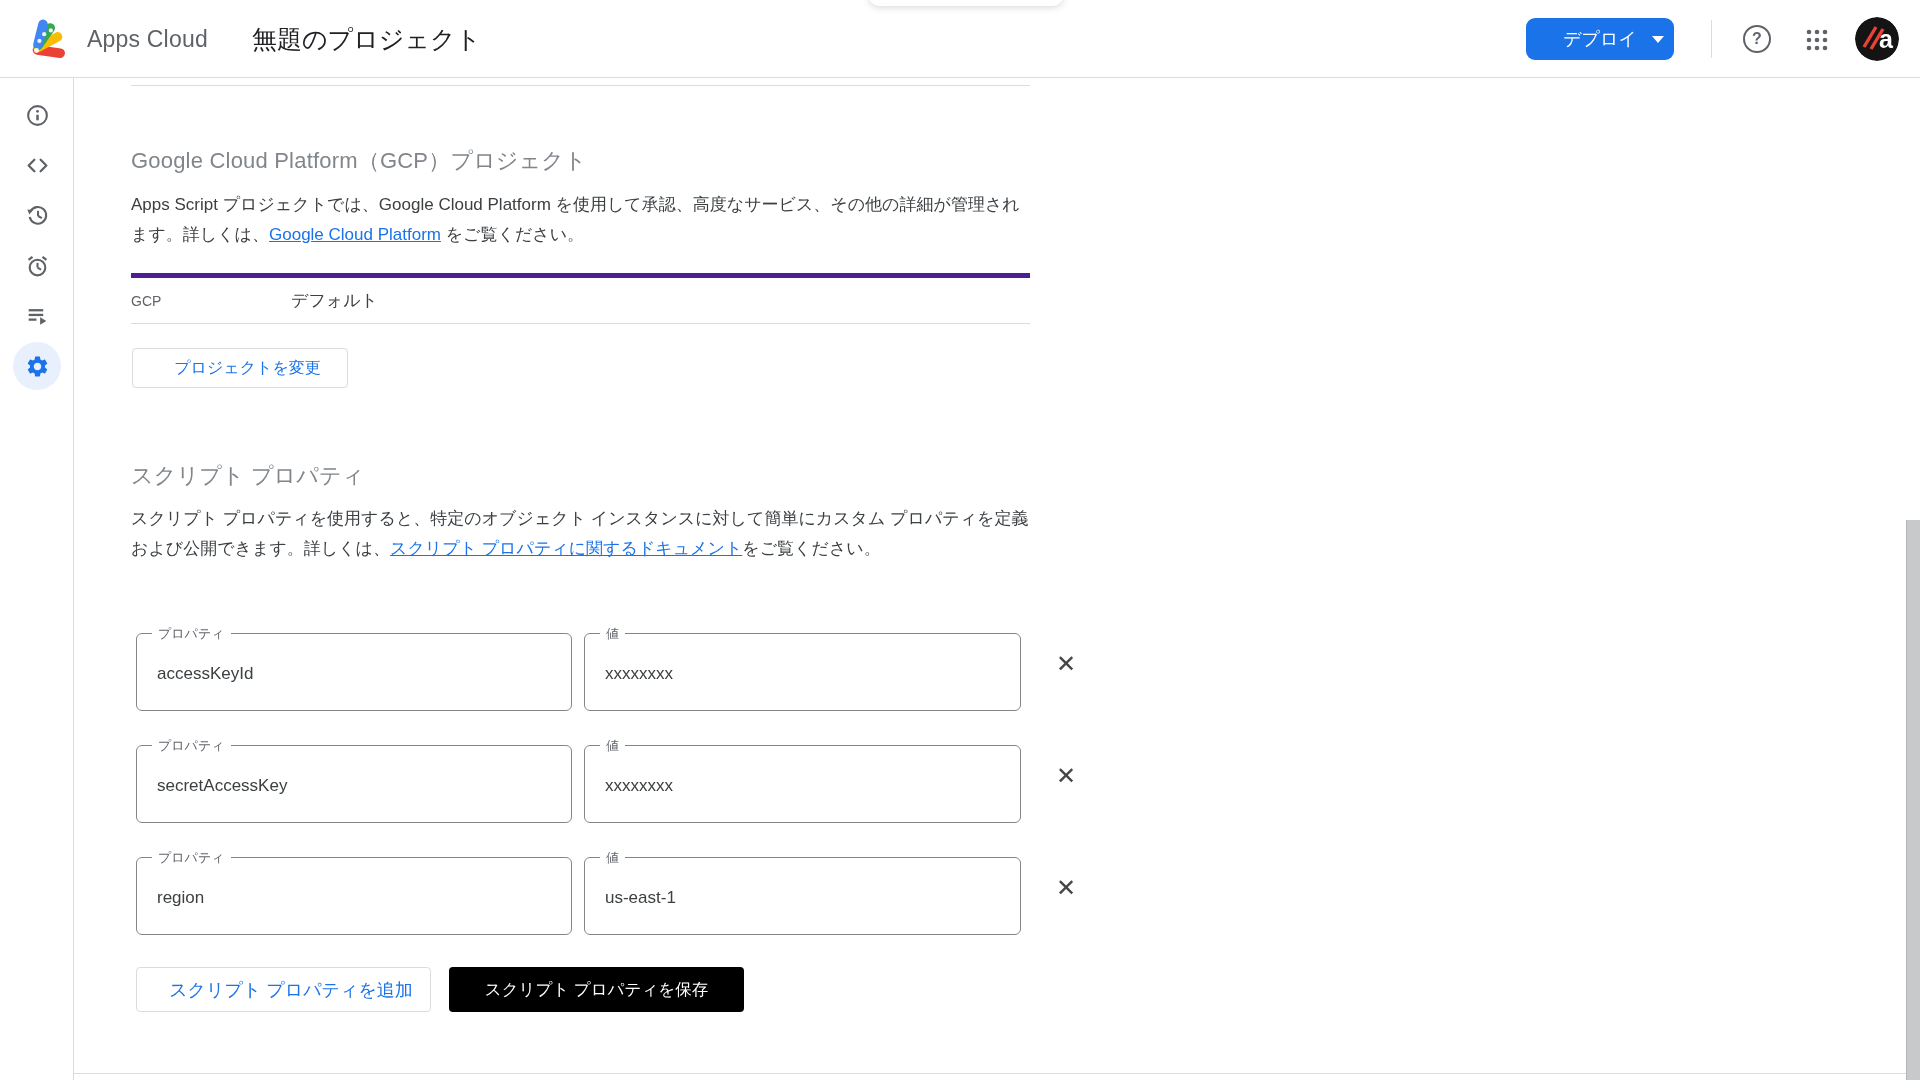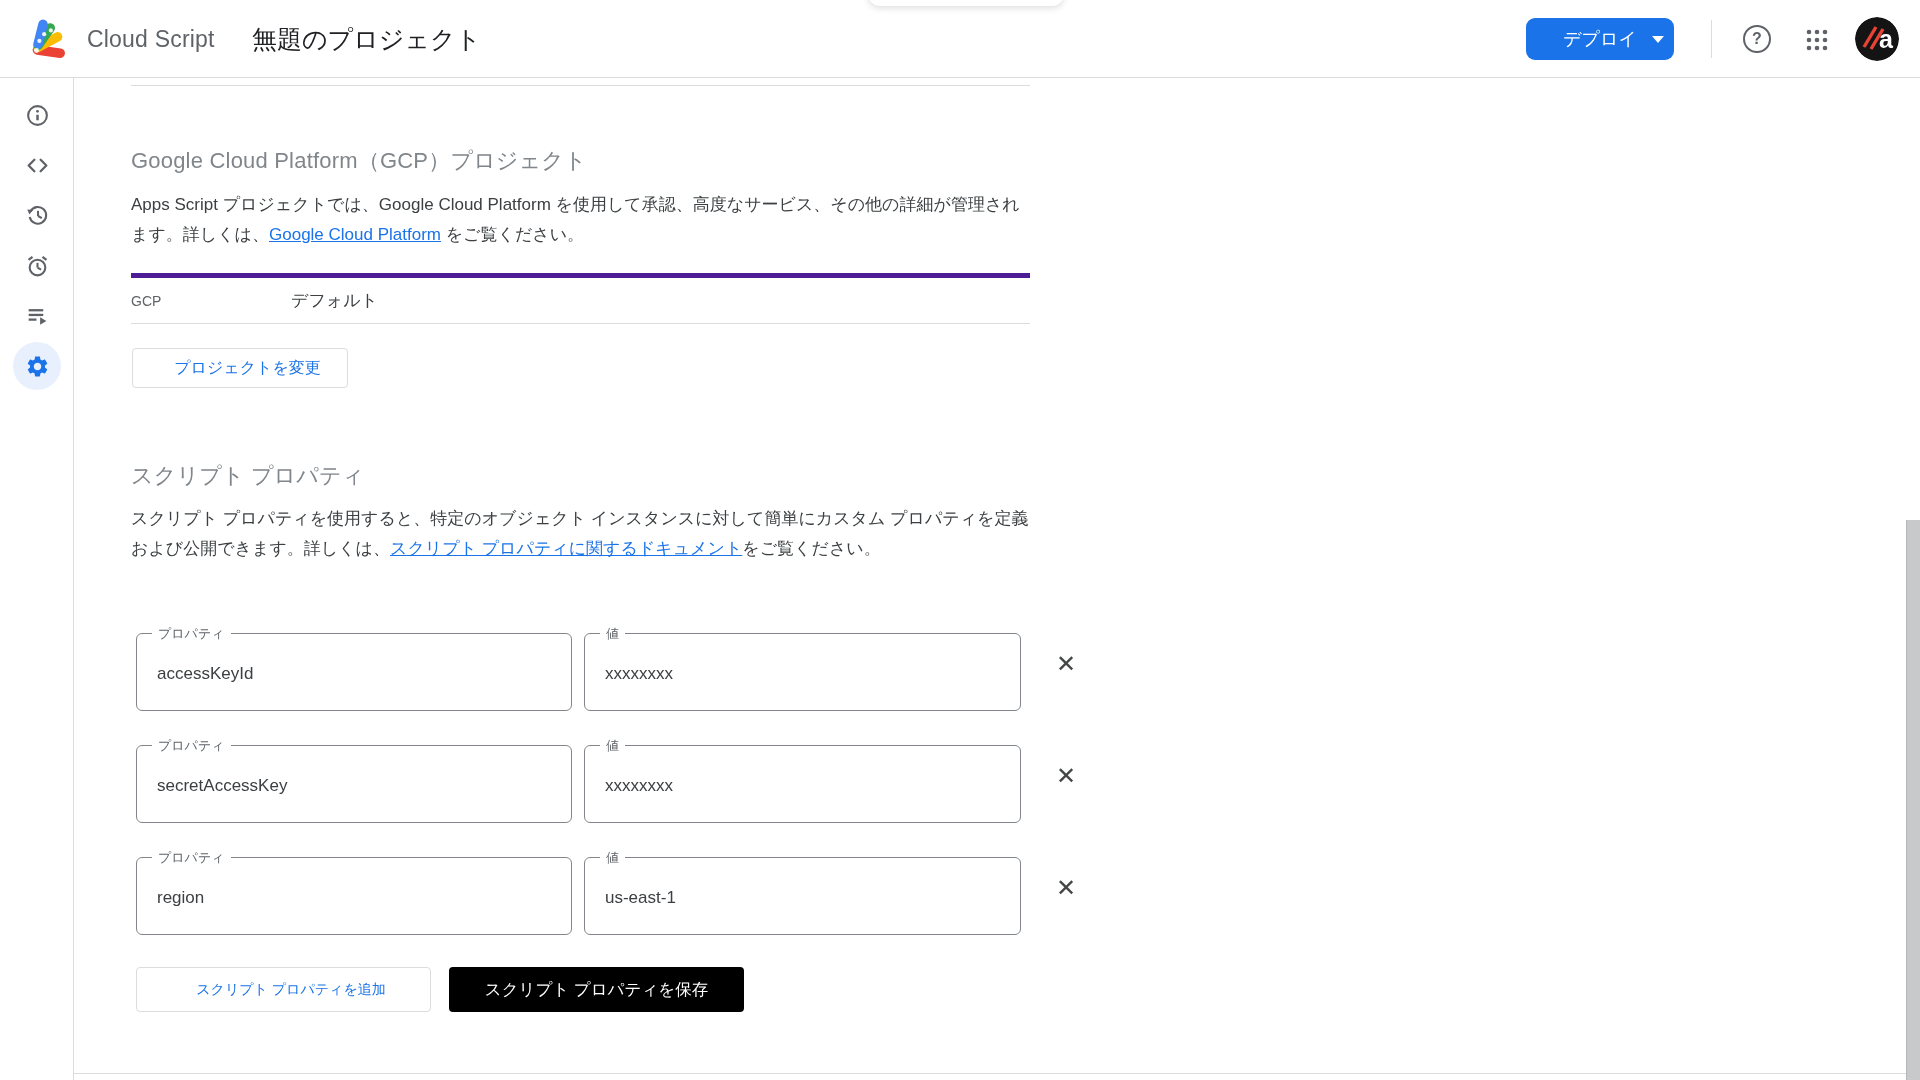--- a/index.html
+++ b/index.html
@@ -61,21 +61,21 @@
                  font-size:13px; color:#5f6368; line-height:17px; }
   .field input { width:100%; height:100%; border:none; outline:none; background:transparent;
                  font-size:17px; color:#3c4043; padding:4px 16px 0 20px; font-family:inherit;
                  border-radius:6px; }
   .field-prop { left:5px; width:436px; }
   .field-val  { left:453px; width:437px; }
   .remove-btn { position:absolute; left:915px; top:11px; width:40px; height:40px; border:none;
                 background:transparent; color:#444746; font-size:24px; line-height:40px;
                 text-align:center; cursor:pointer; }
 
-  .add-btn  { position:absolute; left:136px; top:967px; width:295px; height:45px; font-size:14px; }
+  .add-btn  { position:absolute; left:136px; top:967px; width:295px; height:45px; font-size:18px; }
   .save-btn { position:absolute; left:449px; top:967px; width:295px; height:45px; background:#000000;
               border:none; border-radius:4px; color:#fff; font-size:16.5px; font-family:inherit;
               cursor:pointer; }
 
   .bottom-rule { left:74px; top:1073px; width:1846px; }
   .scroll-thumb { position:absolute; right:0; top:520px; width:14px; height:560px; background:#c8c9ca;
                   border-left:1px solid #b5b6b7; cursor:pointer; }
 </style>
 </head>
 <body>
@@ -89,21 +89,21 @@
           <rect x="8" y="30" width="34" height="10" rx="5" fill="#ea4335" transform="rotate(8 10 35)"></rect>
           <rect x="9" y="29" width="33" height="10" rx="5" fill="#fbbc04" transform="rotate(-28 11 34)"></rect>
           <rect x="10" y="28" width="32" height="10" rx="5" fill="#34a853" transform="rotate(-55 12 33)"></rect>
           <rect x="11" y="27" width="31" height="10" rx="5" fill="#4285f4" transform="rotate(-76 13 32)"></rect>
           <circle cx="12" cy="36" r="2.6" fill="#fff" opacity="0.9"></circle>
           <circle cx="15" cy="26" r="2.2" fill="#fff" opacity="0.9"></circle>
           <circle cx="20" cy="19" r="2.2" fill="#fff" opacity="0.9"></circle>
           <circle cx="27" cy="15" r="2.2" fill="#fff" opacity="0.9"></circle>
         </g>
       </svg>
-      <span class="brand-name">Cloud Script</span>
+      <span class="brand-name">Apps Cloud</span>
     </div>
     <div class="project-title">無題のプロジェクト</div>
 
     <button class="deploy-btn">
       <span>デプロイ</span>
       <span class="caret-down"></span>
     </button>
     <div class="hdr-divider"></div>
     <div class="help-btn">
       <span>?</span>

